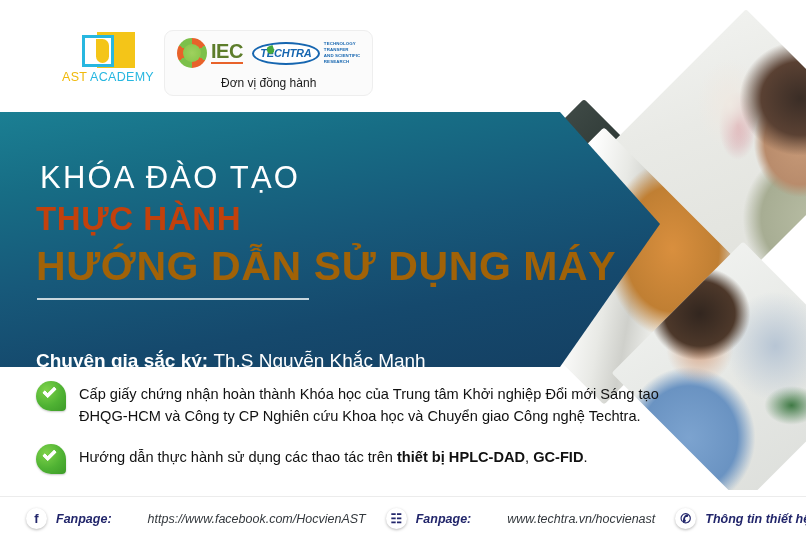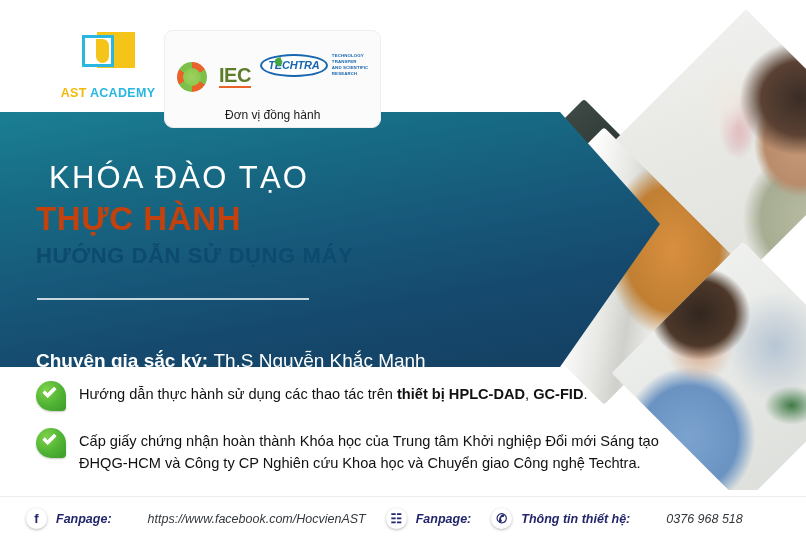--- a/index.html
+++ b/index.html
@@ -15,46 +15,46 @@
   .header { position:absolute; left:0; top:0; width:806px; height:108px; }
 
   .logo-row { position:absolute; left:62px; top:30px; display:flex; align-items:flex-start; gap:10px; }
 
   .ast-logo { width:92px; display:flex; flex-direction:column; align-items:center; }
   .ast-mark { position:relative; width:58px; height:40px; }
   .ast-mark .yellow-block { position:absolute; left:18px; top:2px; width:38px; height:36px; background:#f4c518; }
   .ast-mark .cyan-square { position:absolute; left:3px; top:5px; width:32px; height:32px; border:3px solid #27b7e0; background:#ffffff; }
   .ast-mark .leaf { position:absolute; left:17px; top:9px; width:13px; height:24px; background:#f4c518;
                     border-radius:0 11px 11px 11px; }
-  .ast-text { margin-top:16px; font-size:12.5px; font-weight:bold; letter-spacing:.3px; white-space:nowrap; }
+  .ast-text { margin-top:0; font-size:12.5px; font-weight:normal; letter-spacing:.3px; white-space:nowrap; }
   .ast-text .ast { color:#f0b90b; }
   .ast-text .acad { color:#27b7e0; }
 
   .partner-box { position:relative; background:#fbfbfb; border:1px solid #eeeeee; border-radius:9px;
                  padding:7px 12px 5px 12px; display:flex; flex-direction:column; align-items:center; }
   .partner-logos { display:flex; align-items:center; gap:9px; }
 
-  .iec { display:flex; align-items:center; gap:12px;margin-top:24px; }
+  .iec { display:flex; align-items:center; gap:4px; }
   .iec-mark { position:relative; width:30px; height:30px; border-radius:50%;
               background:conic-gradient(#e8622a 0deg 60deg,#7cc04a 60deg 120deg,#e8622a 120deg 180deg,
                          #7cc04a 180deg 240deg,#e8622a 240deg 300deg,#7cc04a 300deg 360deg); }
   .iec-mark::after { content:""; position:absolute; inset:6px; border-radius:50%;
                      background:radial-gradient(circle,#9fd15e 0%,#8cc84f 70%); }
   .iec-word { font-size:20px; font-weight:bold; color:#5d7d2b; letter-spacing:-.5px; line-height:.95;
               border-bottom:2.5px solid #e8622a; padding-bottom:1px; }
 
   .techtra { display:flex; align-items:center; gap:4px; }
   .tt-oval { position:relative; width:68px; height:23px; border-radius:50%; border:2px solid #1666b0;
              background:#fff; display:flex; align-items:center; justify-content:center; }
   .tt-word { font-size:11px; font-weight:bold; font-style:italic; color:#1666b0; letter-spacing:-.2px; }
   .tt-leaf { position:absolute; left:13px; top:2px; width:7px; height:8px; background:#45a83c;
              border-radius:50% 0 50% 50%; transform:rotate(-20deg); }
   .tt-tag { font-size:4.4px; font-weight:bold; color:#1666b0; line-height:1.32; letter-spacing:.1px; }
 
-  .partner-sub { margin-top:16px; font-size:12px; color:#1a1a1a; }
+  .partner-sub { margin-top:8px; font-size:12px; color:#1a1a1a; }
 
   
   .collage { position:absolute; right:0; top:0; width:246px; height:490px; overflow:hidden; }
   .ph { position:absolute; transform:rotate(45deg); overflow:hidden; border-radius:3px; }
   .ph .inner { width:100%; height:100%; transform:rotate(-45deg) scale(1.45); }
 
   
   .ph1 { right:-34px; top:48px; width:188px; height:188px; }
   .ph1 .inner {
     background:
@@ -89,25 +89,25 @@
 
   
   .ph4 { right:176px; top:118px; width:92px; height:92px; }
   .ph4 .inner { background:linear-gradient(135deg,#4a5550 0%,#2f3a37 55%,#6b7570 100%); }
 
   
   .banner { position:absolute; left:0; top:112px; width:660px; height:255px;
             background:linear-gradient(170deg,#1b7f93 0%,#176d85 22%,#17597a 48%,#15496d 72%,#143f62 100%);
             clip-path:polygon(0 0, 560px 0, 660px 112px, 560px 255px, 0 255px); }
 
-  .h-small { position:absolute; left:49px; top:160px; font-size:31px; color:#ffffff;
+  .h-small { position:absolute; left:40px; top:160px; font-size:31px; color:#ffffff;
              letter-spacing:2.2px; font-weight:300; }
   .h-big1 { position:absolute; left:36px; top:200px; font-size:33px; color:#c2410c;
             letter-spacing:.6px; font-weight:bold; }
-  .h-big2 { position:absolute; left:36px; top:243px; font-size:22px; color:#0c4a6e;
+  .h-big2 { position:absolute; left:36px; top:243px; font-size:41px; color:#a16207;
             letter-spacing:.6px; font-weight:bold; }
 
   .divider { position:absolute; left:37px; top:298px; width:272px; height:2px; background:#c8d6dd; }
 
   .speaker { position:absolute; left:36px; top:318px; font-size:19px; color:#ffffff; white-space:nowrap;margin-top:32px; }
   .speaker b { font-weight:bold; }
   .speaker span.name { font-weight:300; }
 
   
   .bullets { position:absolute; left:36px; top:381px; width:660px; }
@@ -202,39 +202,40 @@
 
   </div>
 </div>
 
 <div class="bullets">
     <div class="bullet">
       <div class="check">
         <div class="disc"></div>
         <div class="tick"></div>
       </div>
-      <div class="btext"><span>Hướng dẫn thực hành sử dụng các thao tác trên </span><b>thiết bị HPLC-DAD</b><span>, </span><b>GC-FID</b><span>.</span></div>
+      <div class="btext"><span>Cấp giấy chứng nhận hoàn thành Khóa học của Trung tâm Khởi nghiệp Đổi mới Sáng tạo ĐHQG-HCM và Công ty CP Nghiên cứu Khoa học và Chuyển giao Công nghệ Techtra.</span></div>
     </div>
     <div class="bullet">
       <div class="check">
         <div class="disc"></div>
         <div class="tick"></div>
       </div>
-      <div class="btext"><span>Cấp giấy chứng nhận hoàn thành Khóa học của Trung tâm Khởi nghiệp Đổi mới Sáng tạo ĐHQG-HCM và Công ty CP Nghiên cứu Khoa học và Chuyển giao Công nghệ Techtra.</span></div>
+      <div class="btext"><span>Hướng dẫn thực hành sử dụng các thao tác trên </span><b>thiết bị HPLC-DAD</b><span>, </span><b>GC-FID</b><span>.</span></div>
     </div>
   </div>
 
 <div class="footer">
   <div class="fitem">
     <span class="ficon">f</span>
     <span class="flabel">Fanpage:</span>
     <span class="fvalue">https://www.facebook.com/HocvienAST</span>
   </div>
   <div class="fitem">
     <span class="ficon">☷</span>
     <span class="flabel">Fanpage:</span>
+    <span class="fvalue">www.techtra.vn/hocvienast</span>
   </div>
   <div class="fitem">
     <span class="ficon">✆</span>
     <span class="flabel">Thông tin thiết hệ:</span>
     <span class="fvalue">0376 968 518</span>
   </div>
 </div>
 
 </body></html>

